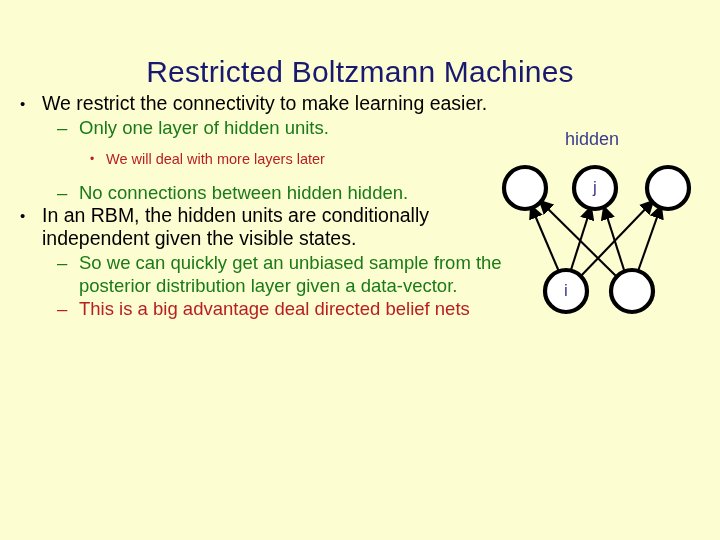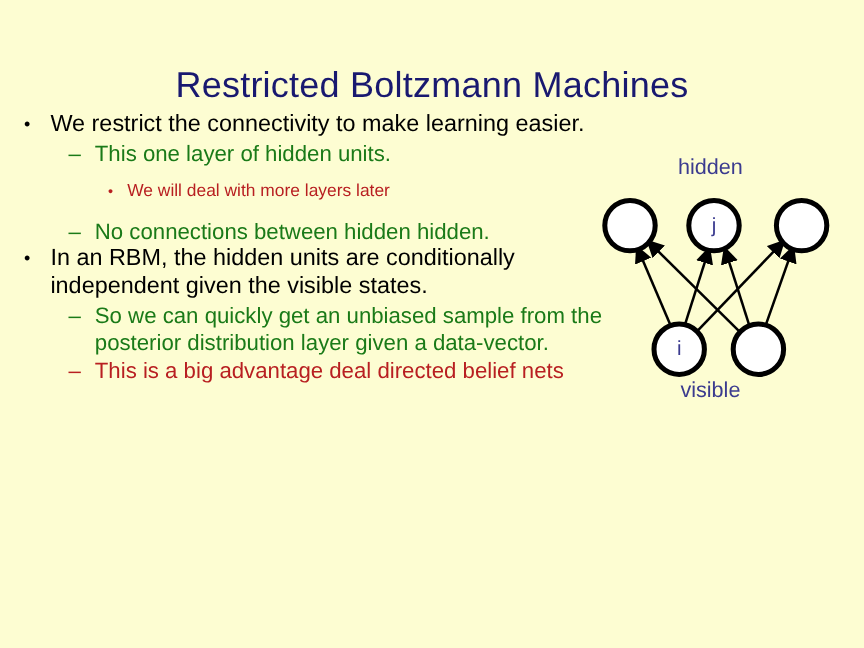--- a/index.html
+++ b/index.html
@@ -153,21 +153,21 @@
 
   <div id="body-column">
 
     <div class="bullet-row lvl1">
       <span class="bullet-mark">•</span>
       <span class="bullet-text">We restrict the connectivity to make learning easier.</span>
     </div>
 
     <div class="bullet-row lvl2">
       <span class="bullet-mark">–</span>
-      <span class="bullet-text">This one layer of hidden units.</span>
+      <span class="bullet-text">Only one layer of hidden units.</span>
     </div>
 
     <div class="sp-a"></div>
 
     <div class="bullet-row lvl3">
       <span class="bullet-mark">•</span>
       <span class="bullet-text">We will deal with more layers later</span>
     </div>
 
     <div class="sp-b"></div>
@@ -190,21 +190,20 @@
     <div class="bullet-row lvl2 red">
       <span class="bullet-mark">–</span>
       <span class="bullet-text">This is a big advantage deal directed belief nets</span>
     </div>
 
   </div>
 
   <div id="diagram">
 
     <div class="dlabel" id="label-hidden">hidden</div>
-    <div class="dlabel" id="label-visible">visible</div>
 
     <svg width="228" height="228" viewBox="0 0 228 228">
       <defs>
         <marker id="ah" markerWidth="7" markerHeight="7" refX="6" refY="3.5" orient="auto" markerUnits="strokeWidth">
           <path d="M0,0 L7,3.5 L0,7 z" fill="#000000"></path>
         </marker>
       </defs>
 
       <g stroke="#000000" stroke-width="2.1" fill="none" marker-start="url(#ah)" marker-end="url(#ah)">
         <line x1="68" y1="156" x2="39" y2="88"></line>

